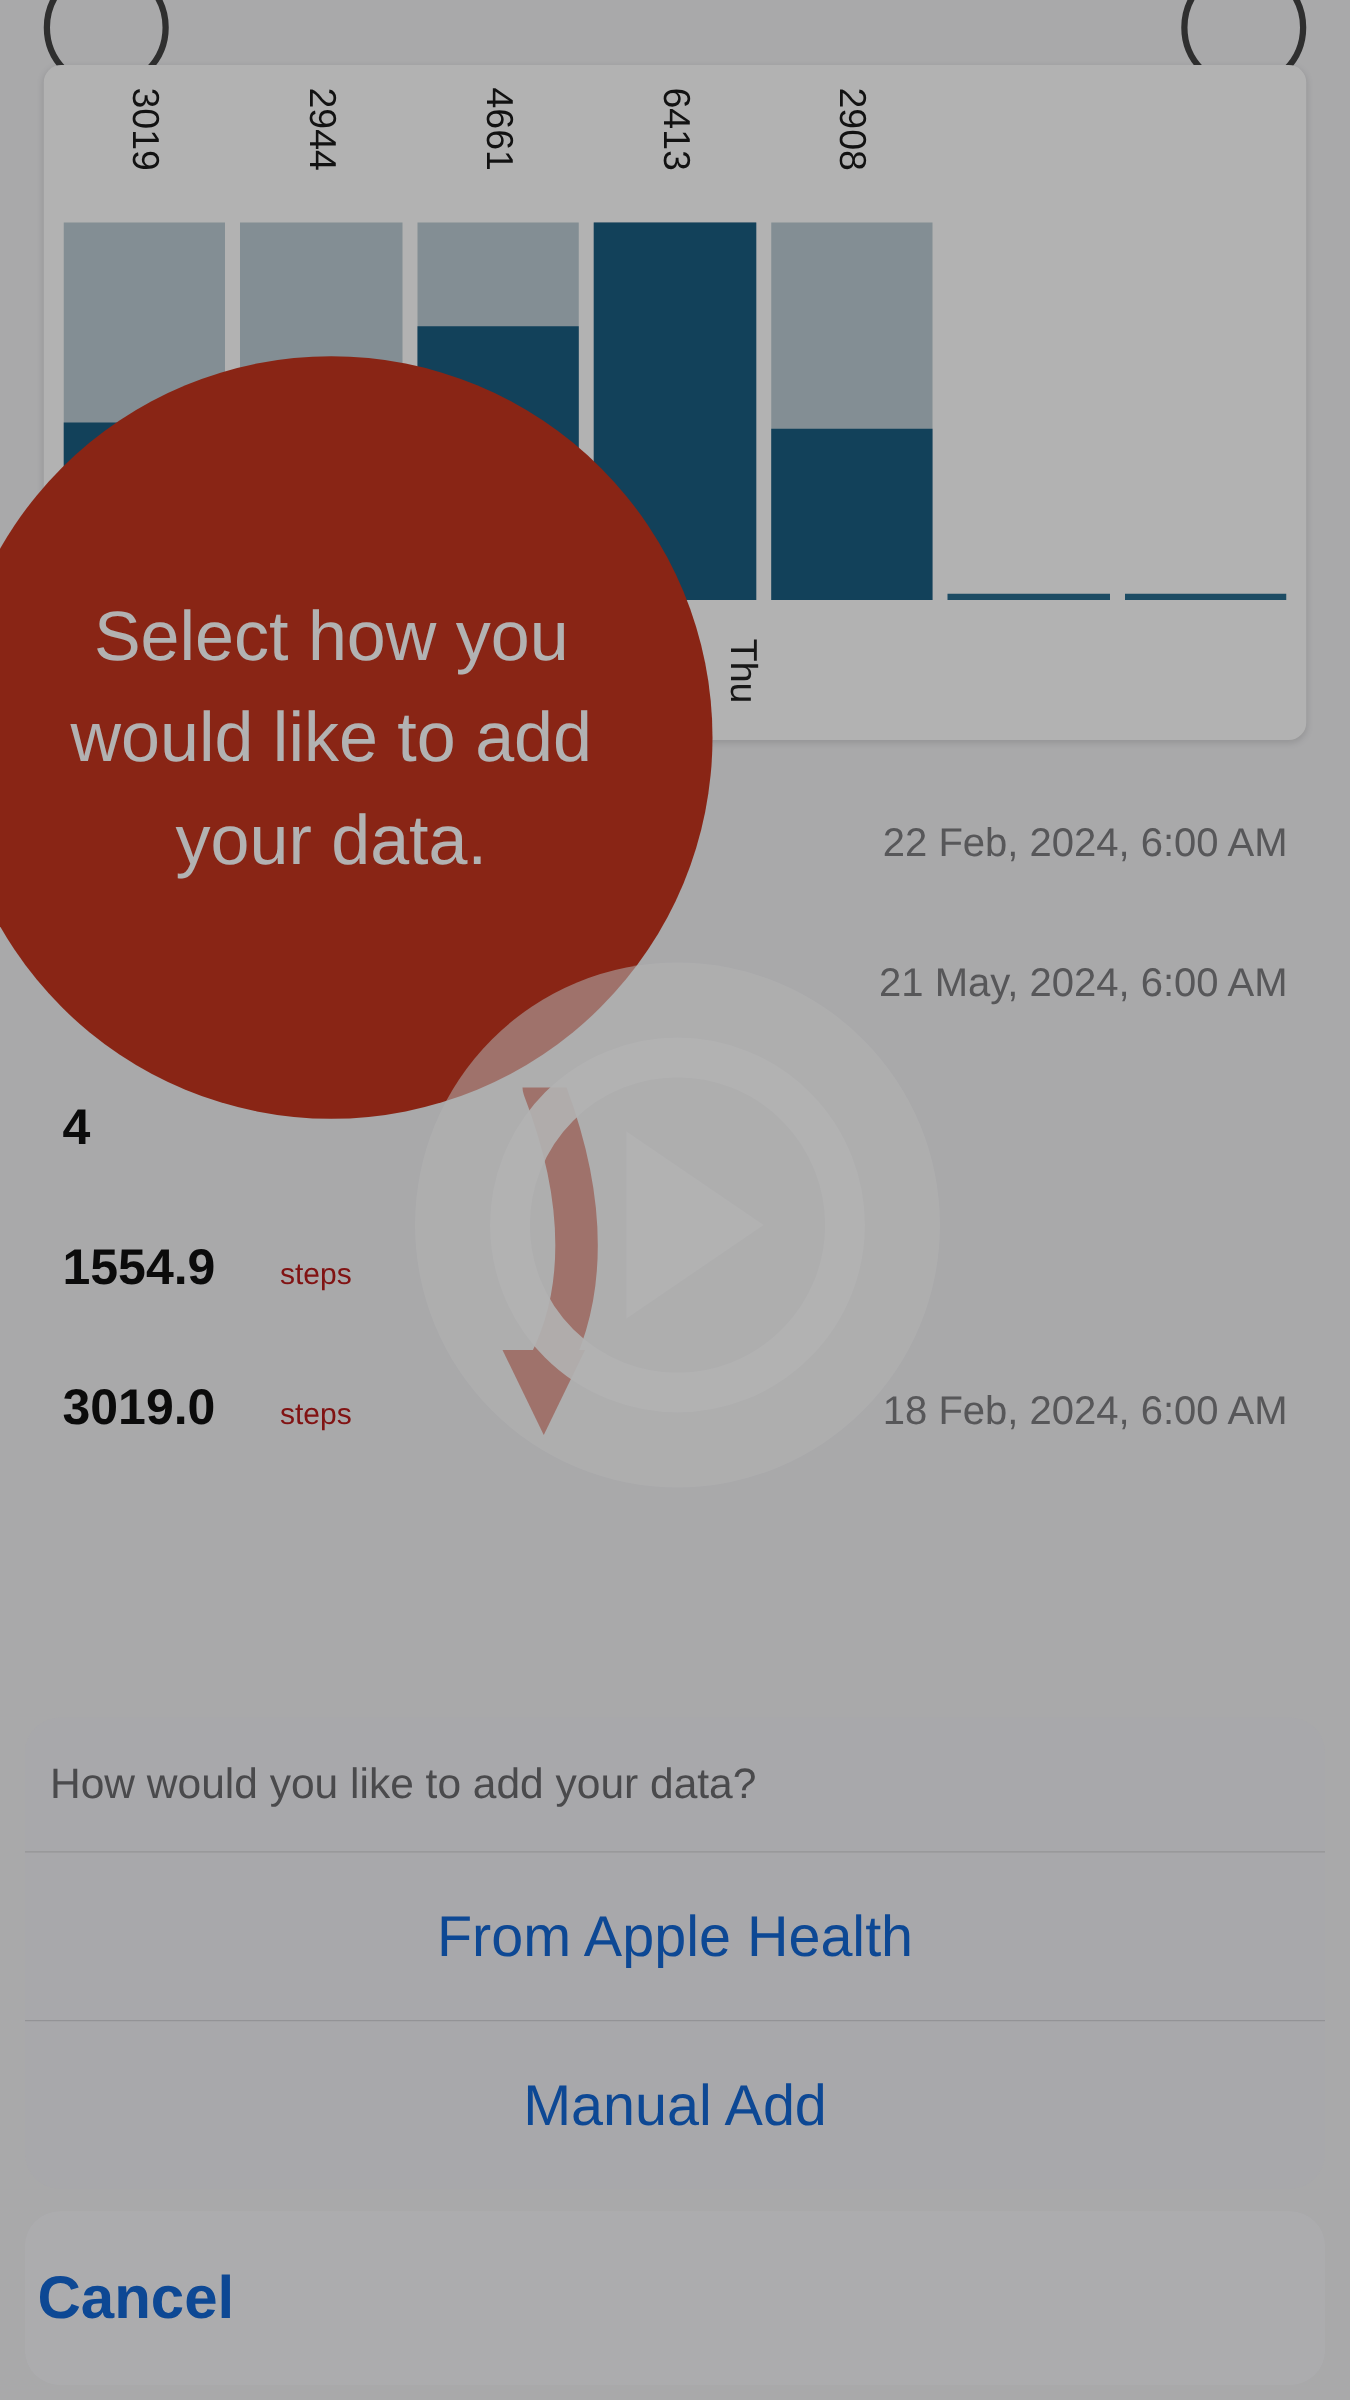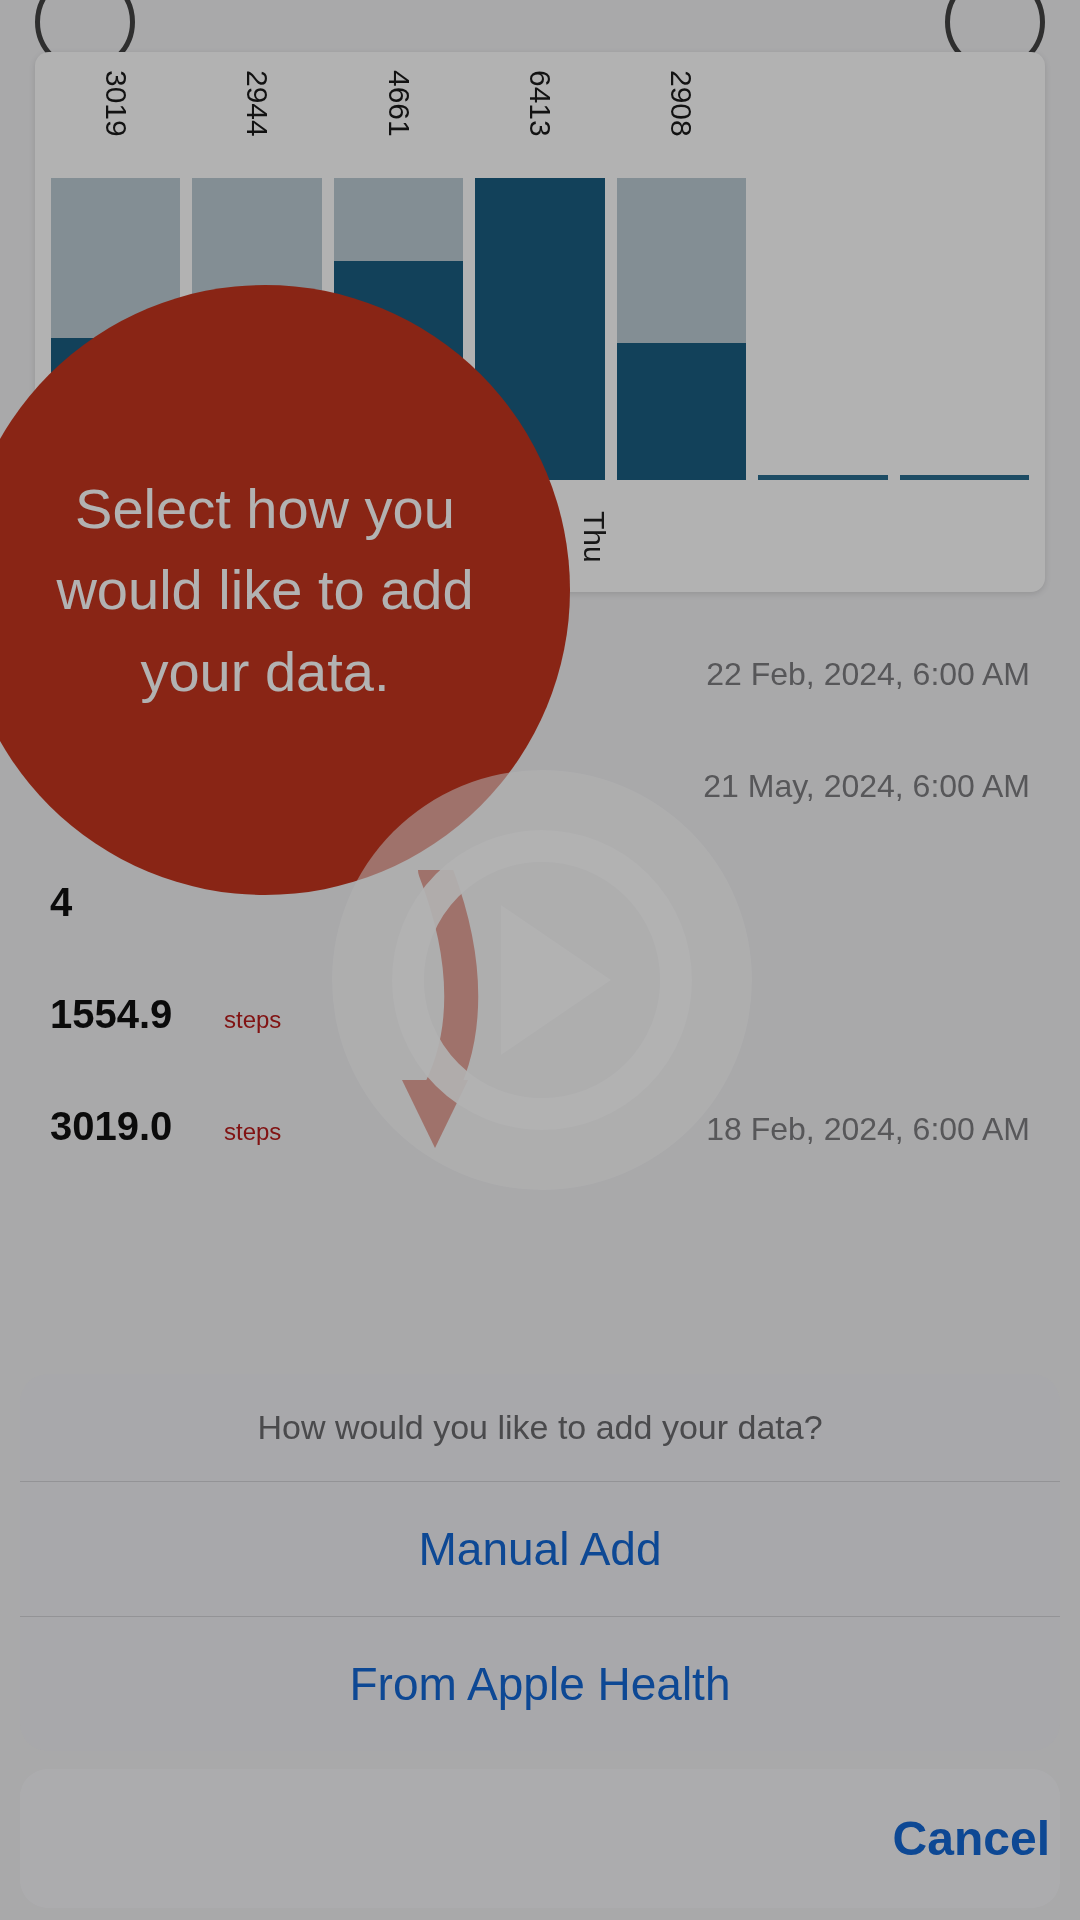--- a/index.html
+++ b/index.html
@@ -59,25 +59,25 @@
     border-radius: 50%; background: rgba(255,255,255,.55);
     display: flex; align-items: center; justify-content: center; }
   .play-inner { width: 300px; height: 300px; border: 32px solid rgba(255,255,255,.9); border-radius: 50%;
     display: flex; align-items: center; justify-content: center; }
   .play-tri { width: 0; height: 0; border-left: 110px solid rgba(255,255,255,.95);
     border-top: 75px solid transparent; border-bottom: 75px solid transparent; margin-left: 28px; }
 
   
   .sheet-wrap { position: absolute; left: 20px; right: 20px; bottom: 12px; }
   .sheet { background: rgba(240,240,244,.95); border-radius: 28px; overflow: hidden; }
-  .sheet-title { text-align: center; color: #6a6a6e; font-size: 34px; padding: 34px 20px; }
+  .sheet-title { color: #6a6a6e; font-size: 34px; padding: 34px 20px; }
   .sheet-btn { text-align: center; color: #1467d4; font-size: 46px; font-weight: 500;
     padding: 40px 10px; border-top: 1.5px solid rgba(0,0,0,.12); cursor: pointer; }
   .cancel { margin-top: 18px; background: #f7f7fa; border-radius: 28px;
-    text-align: right; color: #1467d4; font-size: 48px; font-weight: 700; padding: 42px 10px; cursor: pointer; }
+    text-align: left; color: #1467d4; font-size: 48px; font-weight: 700; padding: 42px 10px; cursor: pointer; }
 
   
   .dim { position: absolute; inset: 0; background: rgba(0,0,0,.30); pointer-events: none; }
 </style>
 </head>
 <body>
 
 <div class="nav-circle left"></div>
 <div class="nav-circle right"></div>
 
@@ -181,19 +181,19 @@
 
 <div class="play">
   <div class="play-inner">
     <div class="play-tri"></div>
   </div>
 </div>
 
 <div class="sheet-wrap">
   <div class="sheet">
     <div class="sheet-title">How would you like to add your data?</div>
+    <div class="sheet-btn">From Apple Health</div>
     <div class="sheet-btn">Manual Add</div>
-    <div class="sheet-btn">From Apple Health</div>
   </div>
   <div class="cancel">Cancel</div>
 </div>
 
 <div class="dim"></div>
 
 </body></html>

